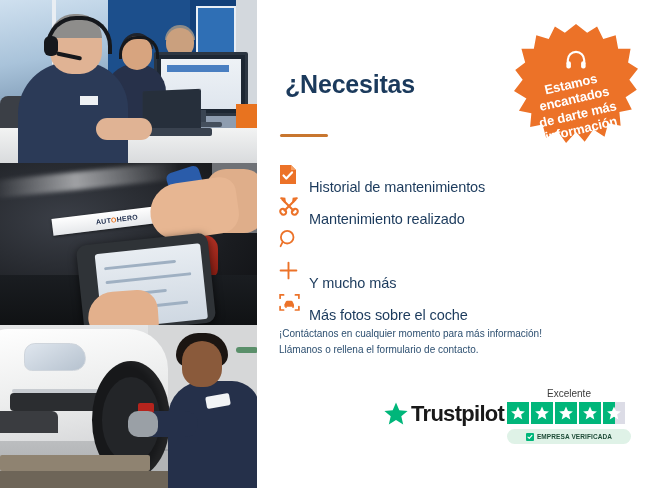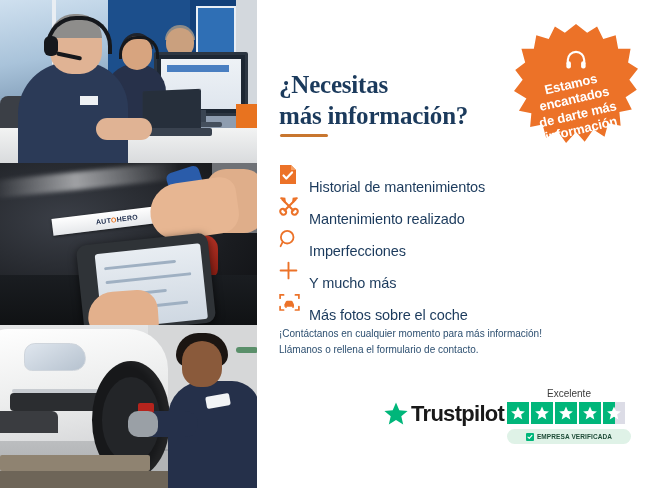--- a/index.html
+++ b/index.html
@@ -334,29 +334,28 @@
     position: absolute;
     left: 257px;
     top: 0;
     width: 393px;
     height: 488px;
     background: #ffffff;
   }
 
   .heading {
     position:absolute;
-    left: 22px;
+    left: 28px;
     top: 52px;
     width: 250px;
     font-size: 25px;
     line-height: 1.26;
     font-weight: bold;
     color: #1b3a5c;
     letter-spacing: -0.2px;
-    font-family: Liberation Serif, serif;
   }
   .heading-rule {
     position:absolute;
     left: 23px;
     top: 134px;
     width: 48px;
     height: 3px;
     background: #c8762f;
     border-radius: 2px;
   }
@@ -602,21 +601,20 @@
       <div class="pw-tool"></div>
       <div class="pw-glove"></div>
     </div>
 
   </div>
 
   <div class="content">
 
     <h1 class="heading">
       <span>¿Necesitas</span><br>
-      <span>más información?</span>
     </h1>
     <div class="heading-rule"></div>
 
     <div class="badge">
       <div class="badge-shape"></div>
       <svg class="badge-icon" viewBox="0 0 24 22">
         <path d="M3 14 V11 a9 9 0 0 1 18 0 v3" fill="none" stroke="#ffffff" stroke-width="2.4" stroke-linecap="round"></path>
         <rect x="1.4" y="12.4" width="5" height="8" rx="2.2" fill="#ffffff"></rect>
         <rect x="17.6" y="12.4" width="5" height="8" rx="2.2" fill="#ffffff"></rect>
       </svg>
@@ -657,21 +655,20 @@
         <span class="feature-label">Mantenimiento realizado</span>
       </div>
 
       <div class="feature">
         <span class="feature-icon">
           <svg width="19" height="19" viewBox="0 0 19 19">
             <circle cx="8.2" cy="8.2" r="6.3" fill="none" stroke="#ec7228" stroke-width="1.8"></circle>
             <path d="M3.6 13.2 L1.6 17.2" fill="none" stroke="#ec7228" stroke-width="1.8" stroke-linecap="round"></path>
           </svg>
         </span>
-        <span class="feature-label">Imperfecciones</span>
       </div>
 
       <div class="feature">
         <span class="feature-icon">
           <svg width="19" height="19" viewBox="0 0 19 19">
             <path d="M9.5 1.6 V17.4 M1.6 9.5 H17.4" stroke="#ec7228" stroke-width="1.9" stroke-linecap="round"></path>
           </svg>
         </span>
         <span class="feature-label">Y mucho más</span>
       </div>

